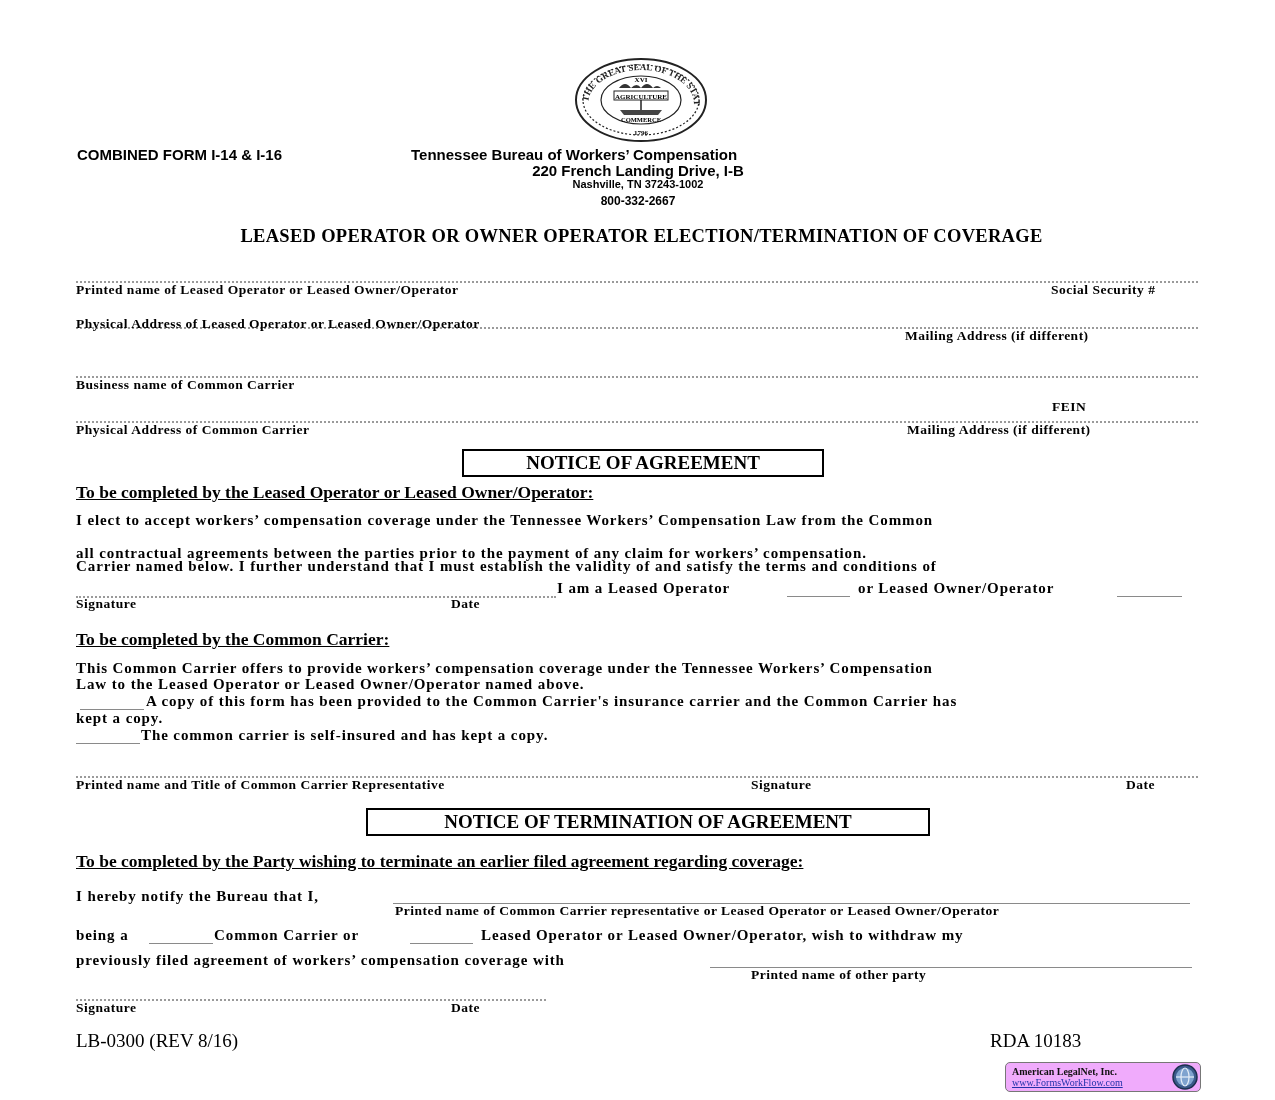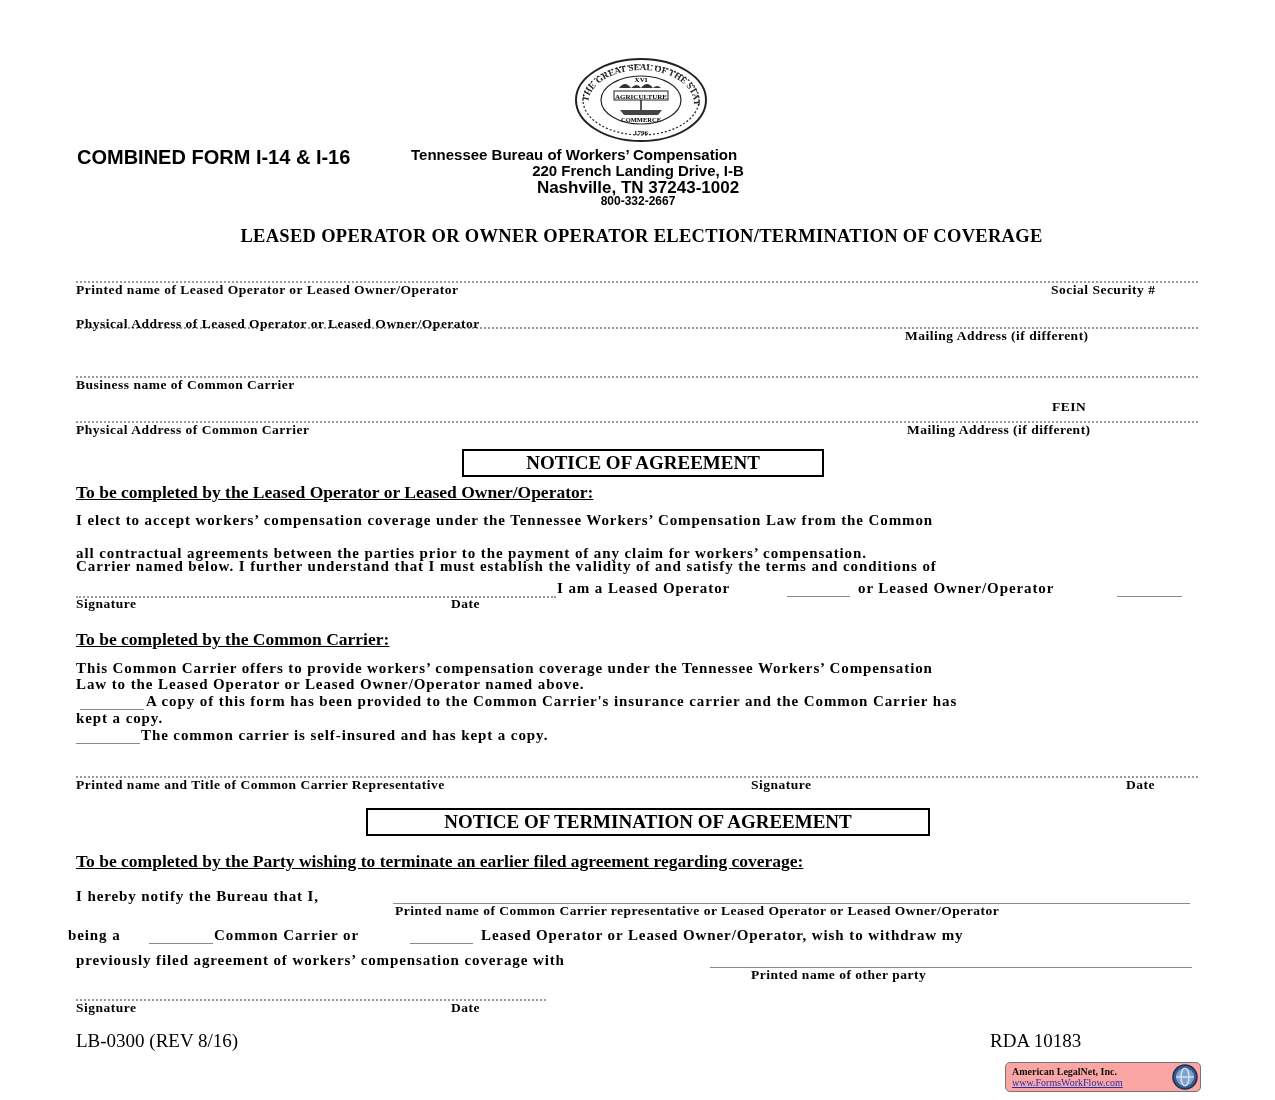--- a/index.html
+++ b/index.html
@@ -8,21 +8,21 @@
   .sans { font-family: "Liberation Sans", sans-serif; font-weight: bold; }
   .serif { font-family: "Liberation Serif", serif; text-align: right; }
   .b { font-weight: bold; }
   .line { position: absolute; height: 0; border-top: 2px dotted #9a9a9a; }
   .uline { position: absolute; height: 0; border-top: 1.5px solid #8a8a8a; }
   .boxed { position: absolute; border: 2px solid #000; text-align: center; font-family: "Liberation Serif", serif; font-weight: bold; font-size: 19px; line-height: 22px; padding-top: 1px; }
   .field-label { font-family: "Liberation Serif", serif; font-weight: bold; font-size: 13.5px; letter-spacing: 0.5px; }
   .heading-u { font-family: "Liberation Serif", serif; font-weight: bold; font-size: 17.5px; text-decoration: underline; }
   .para { font-family: "Liberation Serif", serif; font-weight: bold; font-size: 15px; letter-spacing: 0.9px; line-height: 16.5px; }
   .seal { position: absolute; left: 574px; top: 58px; width: 134px; height: 84px; }
-  .logo-box { position: absolute; left: 1005px; top: 1062px; width: 194px; height: 28px; border: 1px solid #777; border-radius: 5px; background: #fca5a5; }
+  .logo-box { position: absolute; left: 1005px; top: 1062px; width: 194px; height: 28px; border: 1px solid #777; border-radius: 5px; background: #f0abfc; }
 </style>
 </head>
 <body>
 
 <div class="seal">
   <svg width="134" height="84" viewBox="0 0 134 84">
     <ellipse cx="67" cy="42" rx="65" ry="41" fill="#fff" stroke="#222" stroke-width="2"></ellipse>
     <ellipse cx="67" cy="42" rx="58" ry="35" fill="none" stroke="#222" stroke-width="1.2" stroke-dasharray="2 2"></ellipse>
     <ellipse cx="67" cy="42" rx="40" ry="24" fill="none" stroke="#222" stroke-width="1.2"></ellipse>
     <path id="sealArc" d="M 14 46 A 53 34 0 0 1 120 46" fill="none"></path>
@@ -33,24 +33,24 @@
     <path d="M45 30 q6 -8 12 0 q6 -6 10 0 q6 -8 12 0 q4 -4 8 0" fill="#333"></path>
     <rect x="40" y="33" width="54" height="9" fill="#fff" stroke="#222" stroke-width="1"></rect>
     <text x="67" y="40.5" text-anchor="middle" font-family="Liberation Serif, serif" font-size="7" font-weight="bold">AGRICULTURE</text>
     <path d="M46 52 h42 l-4 5 h-34 z" fill="#444"></path>
     <line x1="67" y1="42" x2="67" y2="52" stroke="#222" stroke-width="1.5"></line>
     <text x="67" y="64" text-anchor="middle" font-family="Liberation Serif, serif" font-size="6.5" font-weight="bold">COMMERCE</text>
     <text x="67" y="77" text-anchor="middle" font-family="Liberation Serif, serif" font-size="7" font-weight="bold">1796</text>
   </svg>
 </div>
 
-<div class="abs sans" style="left:77px; top:146px; font-size:20px;">COMBINED FORM I-14 &amp; I-16</div>
+<div class="abs sans" style="left:77px; top:146px; font-size:15px;">COMBINED FORM I-14 &amp; I-16</div>
 <div class="abs sans" style="left:411px; top:146px; font-size:15px;">Tennessee Bureau of Workers’ Compensation</div>
 <div class="abs sans" style="left:411px; top:162px; width:454px; text-align:center; font-size:15px;">220 French Landing Drive, I-B</div>
-<div class="abs sans" style="left:411px; top:178px; width:454px; text-align:center; font-size:17px;">Nashville, TN 37243-1002</div>
+<div class="abs sans" style="left:411px; top:178px; width:454px; text-align:center; font-size:11px;">Nashville, TN 37243-1002</div>
 <div class="abs sans" style="left:411px; top:194px; width:454px; text-align:center; font-size:12px;">800-332-2667</div>
 
 <div class="abs serif b" style="left:0; width:1283px; text-align:center; top:226px; font-size:18.5px; letter-spacing:0.3px;">LEASED OPERATOR OR OWNER OPERATOR ELECTION/TERMINATION OF COVERAGE</div>
 
 <div class="line" style="left:76px; width:1122px; top:281px;"></div>
 <div class="abs field-label" style="left:76px; top:282px;">Printed name of Leased Operator or Leased Owner/Operator</div>
 <div class="abs field-label" style="left:1051px; top:282px;">Social Security #</div>
 
 <div class="line" style="left:76px; width:1122px; top:327px;"></div>
 <div class="abs field-label" style="left:76px; top:316px;">Physical Address of Leased Operator or Leased Owner/Operator</div>
@@ -98,21 +98,21 @@
 <div class="abs field-label" style="left:1126px; top:777px;">Date</div>
 
 <div class="boxed" style="left:366px; top:808px; width:560px; height:23px;">NOTICE OF TERMINATION OF AGREEMENT</div>
 
 <div class="abs heading-u" style="left:76px; top:851px;">To be completed by the Party wishing to terminate an earlier filed agreement regarding coverage:</div>
 
 <div class="abs para" style="left:76px; top:888px;">I hereby notify the Bureau that I,</div>
 <div class="uline" style="left:393px; width:797px; top:903px;"></div>
 <div class="abs field-label" style="left:395px; top:903px;">Printed name of Common Carrier representative or Leased Operator or Leased Owner/Operator</div>
 
-<div class="abs para" style="left:68px; top:927px;">being a</div>
+<div class="abs para" style="left:76px; top:927px;">being a</div>
 <div class="uline" style="left:149px; width:64px; top:943px;"></div>
 <div class="abs para" style="left:214px; top:927px;">Common Carrier or</div>
 <div class="uline" style="left:410px; width:63px; top:943px;"></div>
 <div class="abs para" style="left:481px; top:927px;">Leased Operator or Leased Owner/Operator, wish to withdraw my</div>
 
 <div class="abs para" style="left:76px; top:952px;">previously filed agreement of workers’ compensation coverage with</div>
 <div class="uline" style="left:710px; width:482px; top:967px;"></div>
 <div class="abs field-label" style="left:751px; top:967px;">Printed name of other party</div>
 
 <div class="line" style="left:76px; width:470px; top:999px;"></div>

